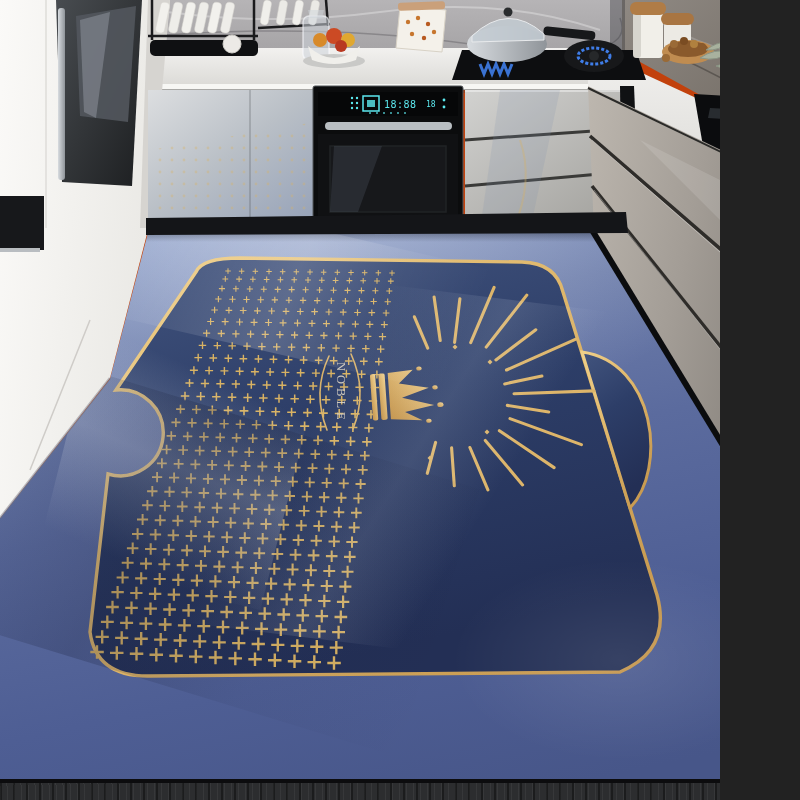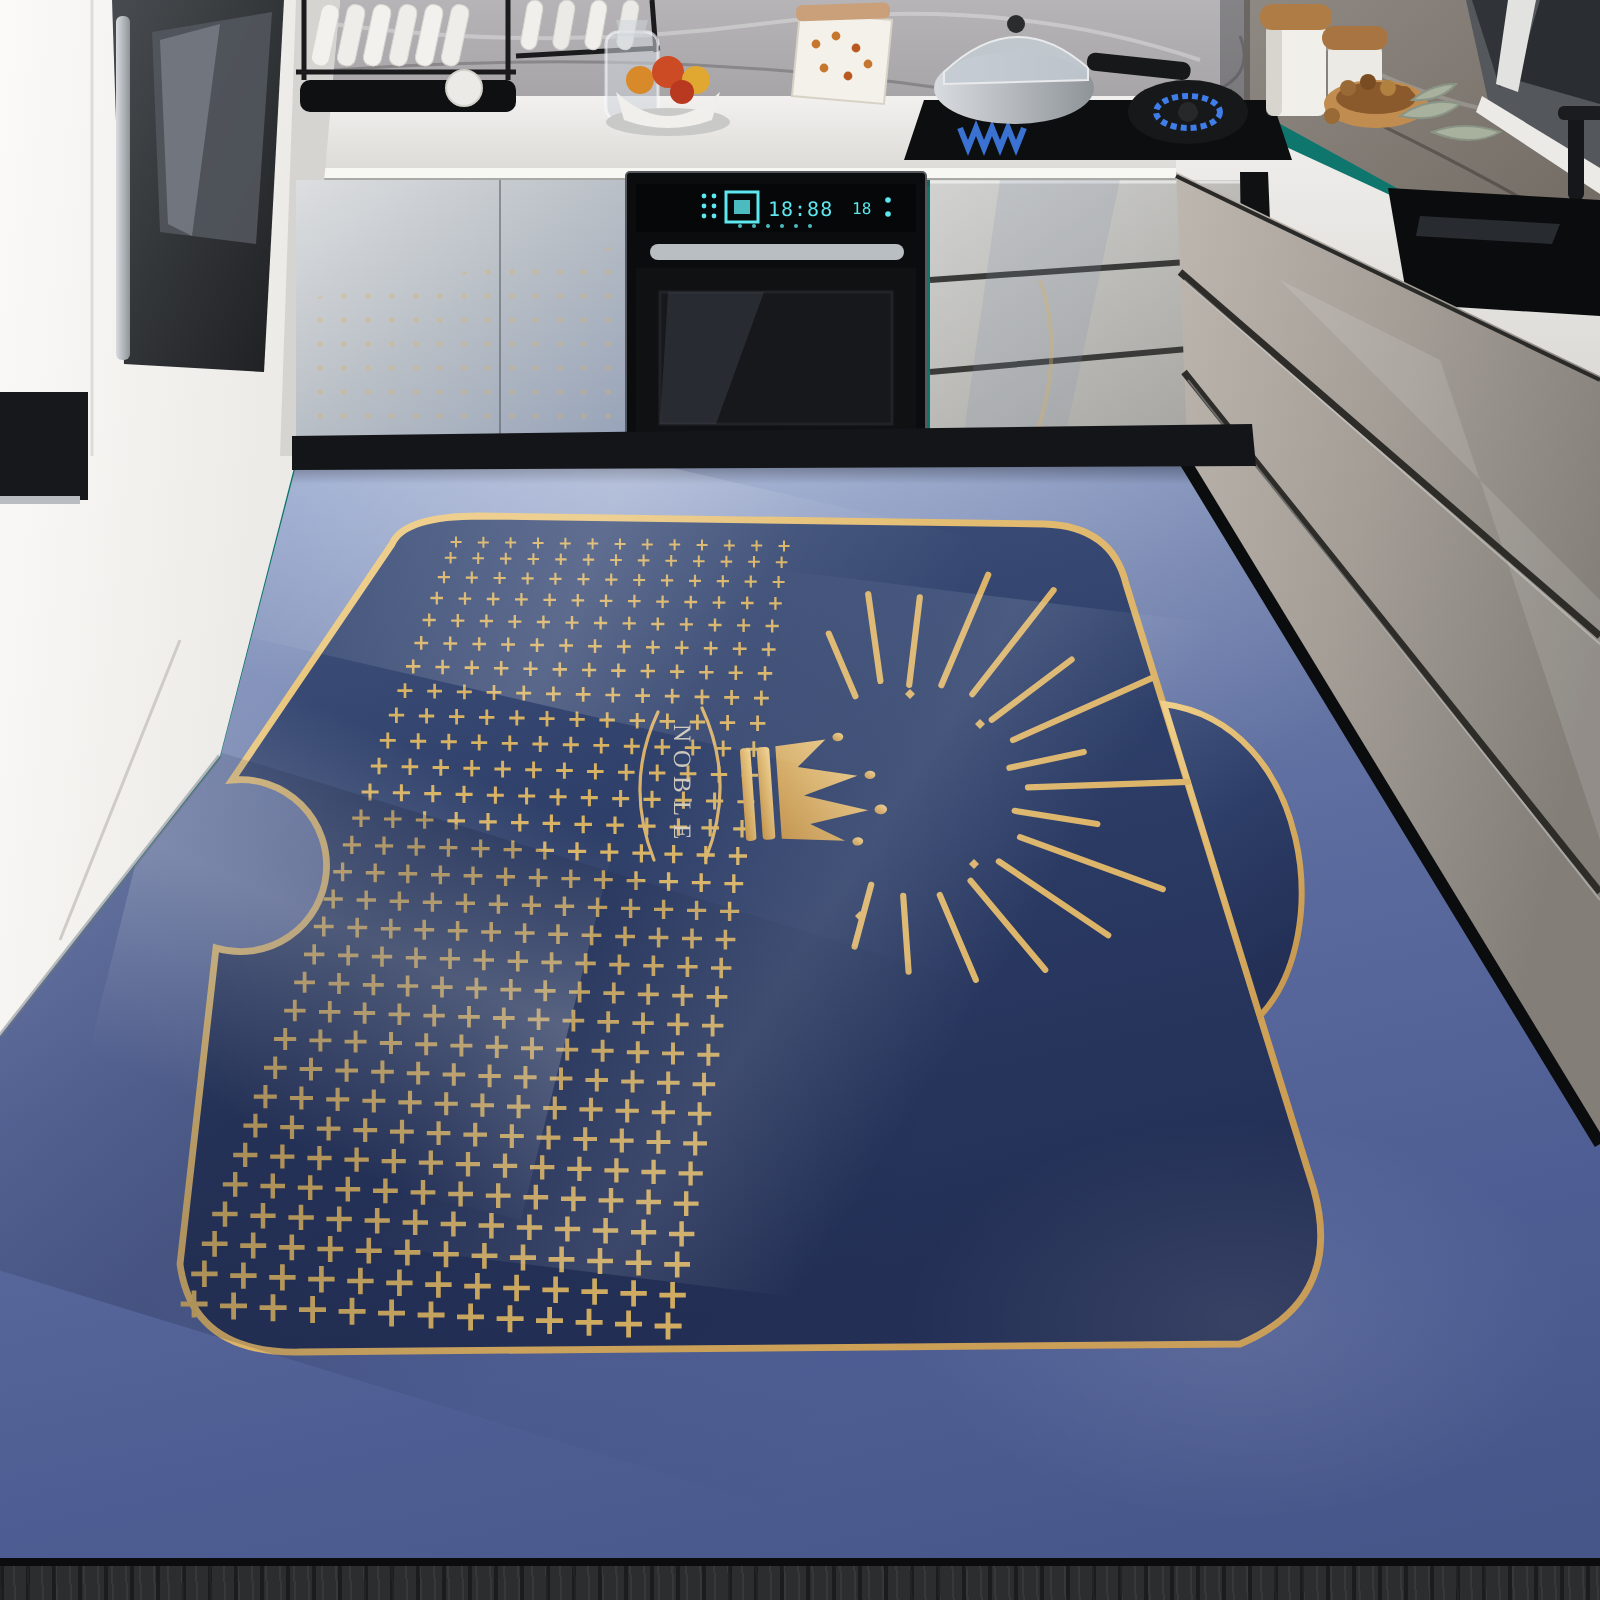--- a/index.html
+++ b/index.html
@@ -1,16 +1,16 @@
 <!DOCTYPE html>
 <html><head>
 <meta charset="utf-8">
 <style>
   html,body{margin:0;padding:0;background:#222;font-family:"Liberation Sans",sans-serif;}
-  #scene{position:relative;width:800px;height:800px;overflow:hidden;background:#0f766e;text-decoration:underline;}
+  #scene{position:relative;width:720px;height:800px;overflow:hidden;background:#c2410c;text-decoration:underline;}
   #scene *{box-sizing:border-box;}
   .abs{position:absolute;}
   svg{display:block;}
   
   #mat{
     position:absolute;inset:0;
     clip-path:polygon(148px 233px,594px 227px,800px 563px,800px 784px,0px 784px,0px 518px,110px 379px);
     background:
       radial-gradient(900px 500px at 38% 22%, rgba(235,242,252,.45), transparent 55%),
       linear-gradient(168deg,#aac1e2 4%,#9db2d8 14%,#8d9fca 24%,#6d7daa 42%,#5b6b9e 58%,#4e5e94 78%,#475689 95%);

